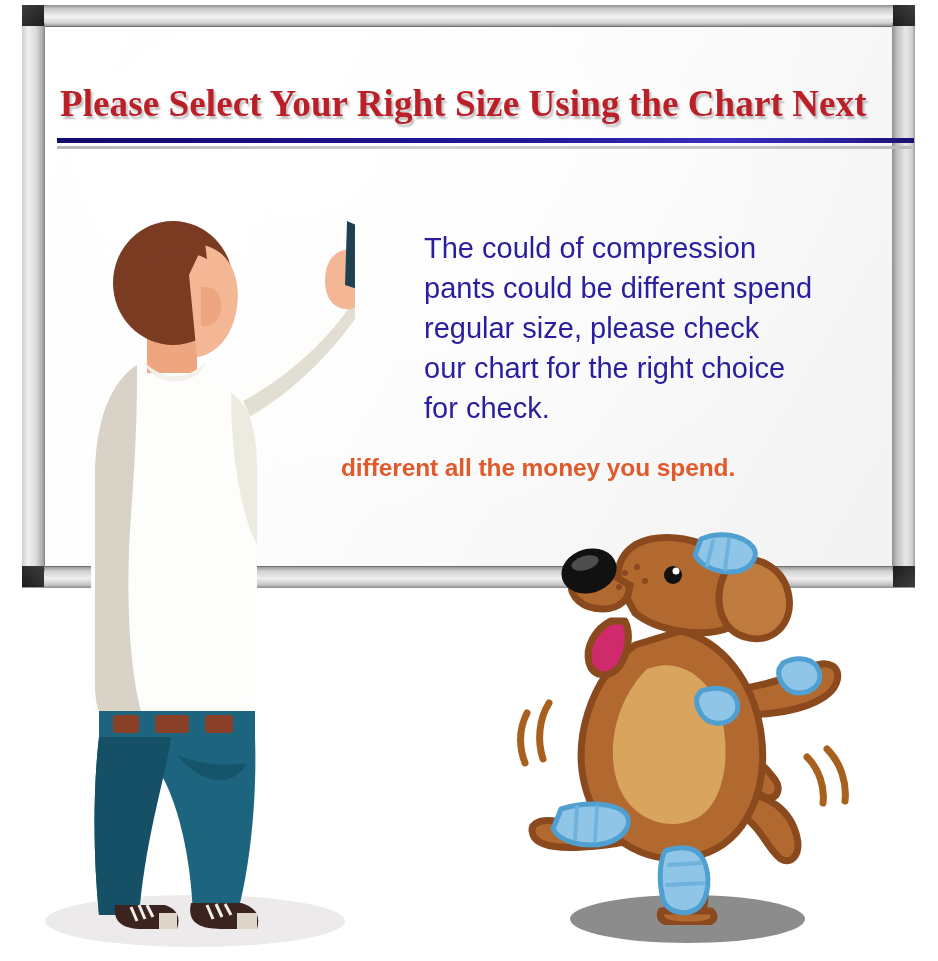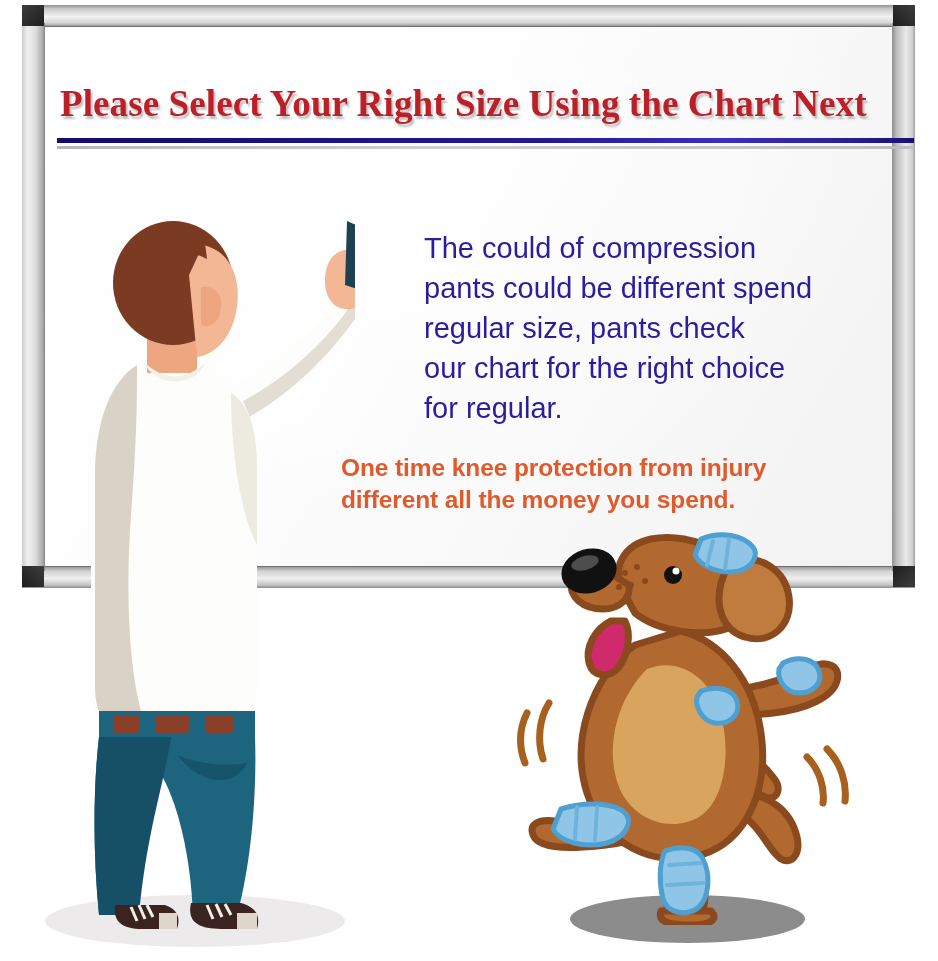--- a/index.html
+++ b/index.html
@@ -142,27 +142,26 @@
     <div class="corner br"></div>
   </div>
 
   <div class="headline">Please Select Your Right Size Using the Chart Next</div>
   <div class="rule-blue"></div>
   <div class="rule-gray"></div>
 
   <div class="para-blue">
     <span>The could of compression</span>
     <span>pants could be different spend</span>
-    <span>regular size, pants check</span>
+    <span>regular size, please check</span>
     <span>our chart for the right choice</span>
-    <span>for regular.</span>
+    <span>for check.</span>
   </div>
 
   <div class="para-orange">
-    <span>One time knee protection from injury</span>
     <span>different all the money you spend.</span>
   </div>
 
   <div class="shadow-man"></div>
   <div class="shadow-dog"></div>
 
   <svg class="fig fig-man" viewBox="0 0 270 715">
 
     <path d="M150 170 C196 146 240 108 265 66 L288 82 C262 132 214 178 166 204 Z" fill="#fdfdfb"></path>
     <path d="M158 186 C200 164 240 128 266 90 L274 98 C246 140 204 180 164 202 Z" fill="#d8d3c6" opacity=".75"></path>

